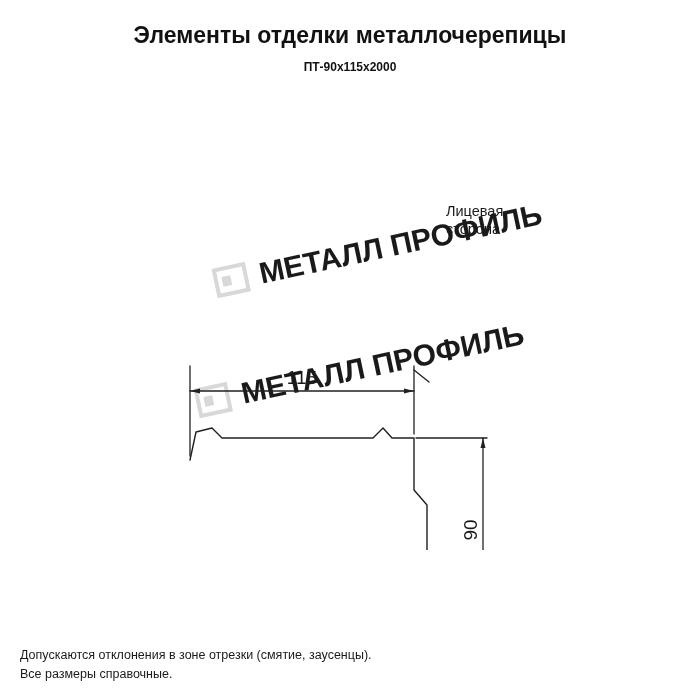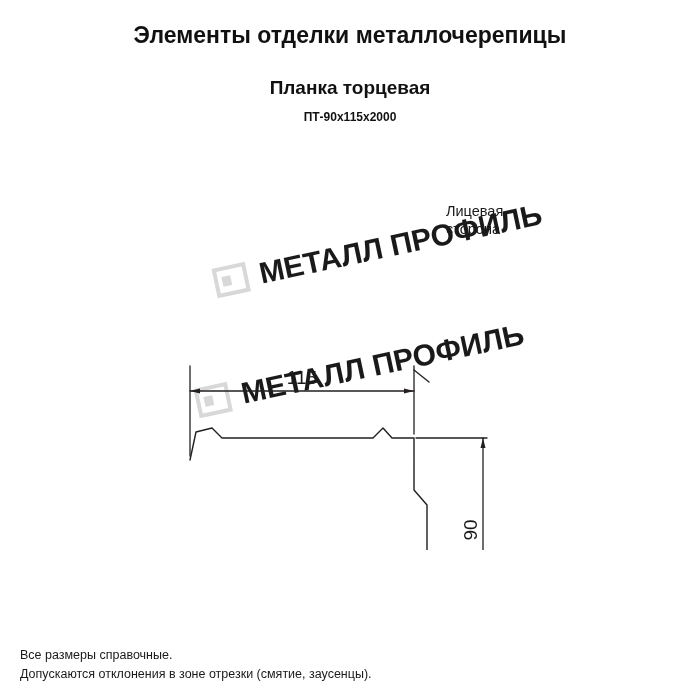--- a/index.html
+++ b/index.html
@@ -79,21 +79,20 @@
     fill: #1a1a1a;
   }
 </style>
 </head>
 <body>
 
 <div class="page">
 
   <div class="title-block">
     <div class="main-title">Элементы отделки металлочерепицы</div>
-    <div class="sub-title">Планка торцевая</div>
     <div class="code-title">ПТ-90х115х2000</div>
   </div>
 
   <svg class="watermark" viewBox="0 0 700 700" xmlns="http://www.w3.org/2000/svg">
     <g fill="#d8d8d8" font-family="Liberation Sans, sans-serif" font-weight="bold" font-size="30">
       <g transform="translate(218,290) rotate(-12)">
         <rect x="0" y="-20" width="30" height="26" fill="none" stroke="#d8d8d8" stroke-width="4"></rect>
         <rect x="6" y="-12" width="9" height="10" fill="#d8d8d8"></rect>
         <text x="44" y="3">МЕТАЛЛ ПРОФИЛЬ</text>
       </g>
@@ -153,17 +152,17 @@
       <text x="388" y="478" text-anchor="middle" transform="rotate(-60,388,478)" font-size="17">15</text>
     </g>
 
     <g font-size="14.5">
       <text x="446" y="46">Лицевая</text>
       <text x="446" y="64">сторона</text>
     </g>
   </svg>
 
   <div class="footer">
+    <div class="footer-line">Допускаются отклонения в зоне отрезки (смятие, заусенцы).</div>
     <div class="footer-line">Все размеры справочные.</div>
-    <div class="footer-line">Допускаются отклонения в зоне отрезки (смятие, заусенцы).</div>
   </div>
 
 </div>
 
 </body></html>

